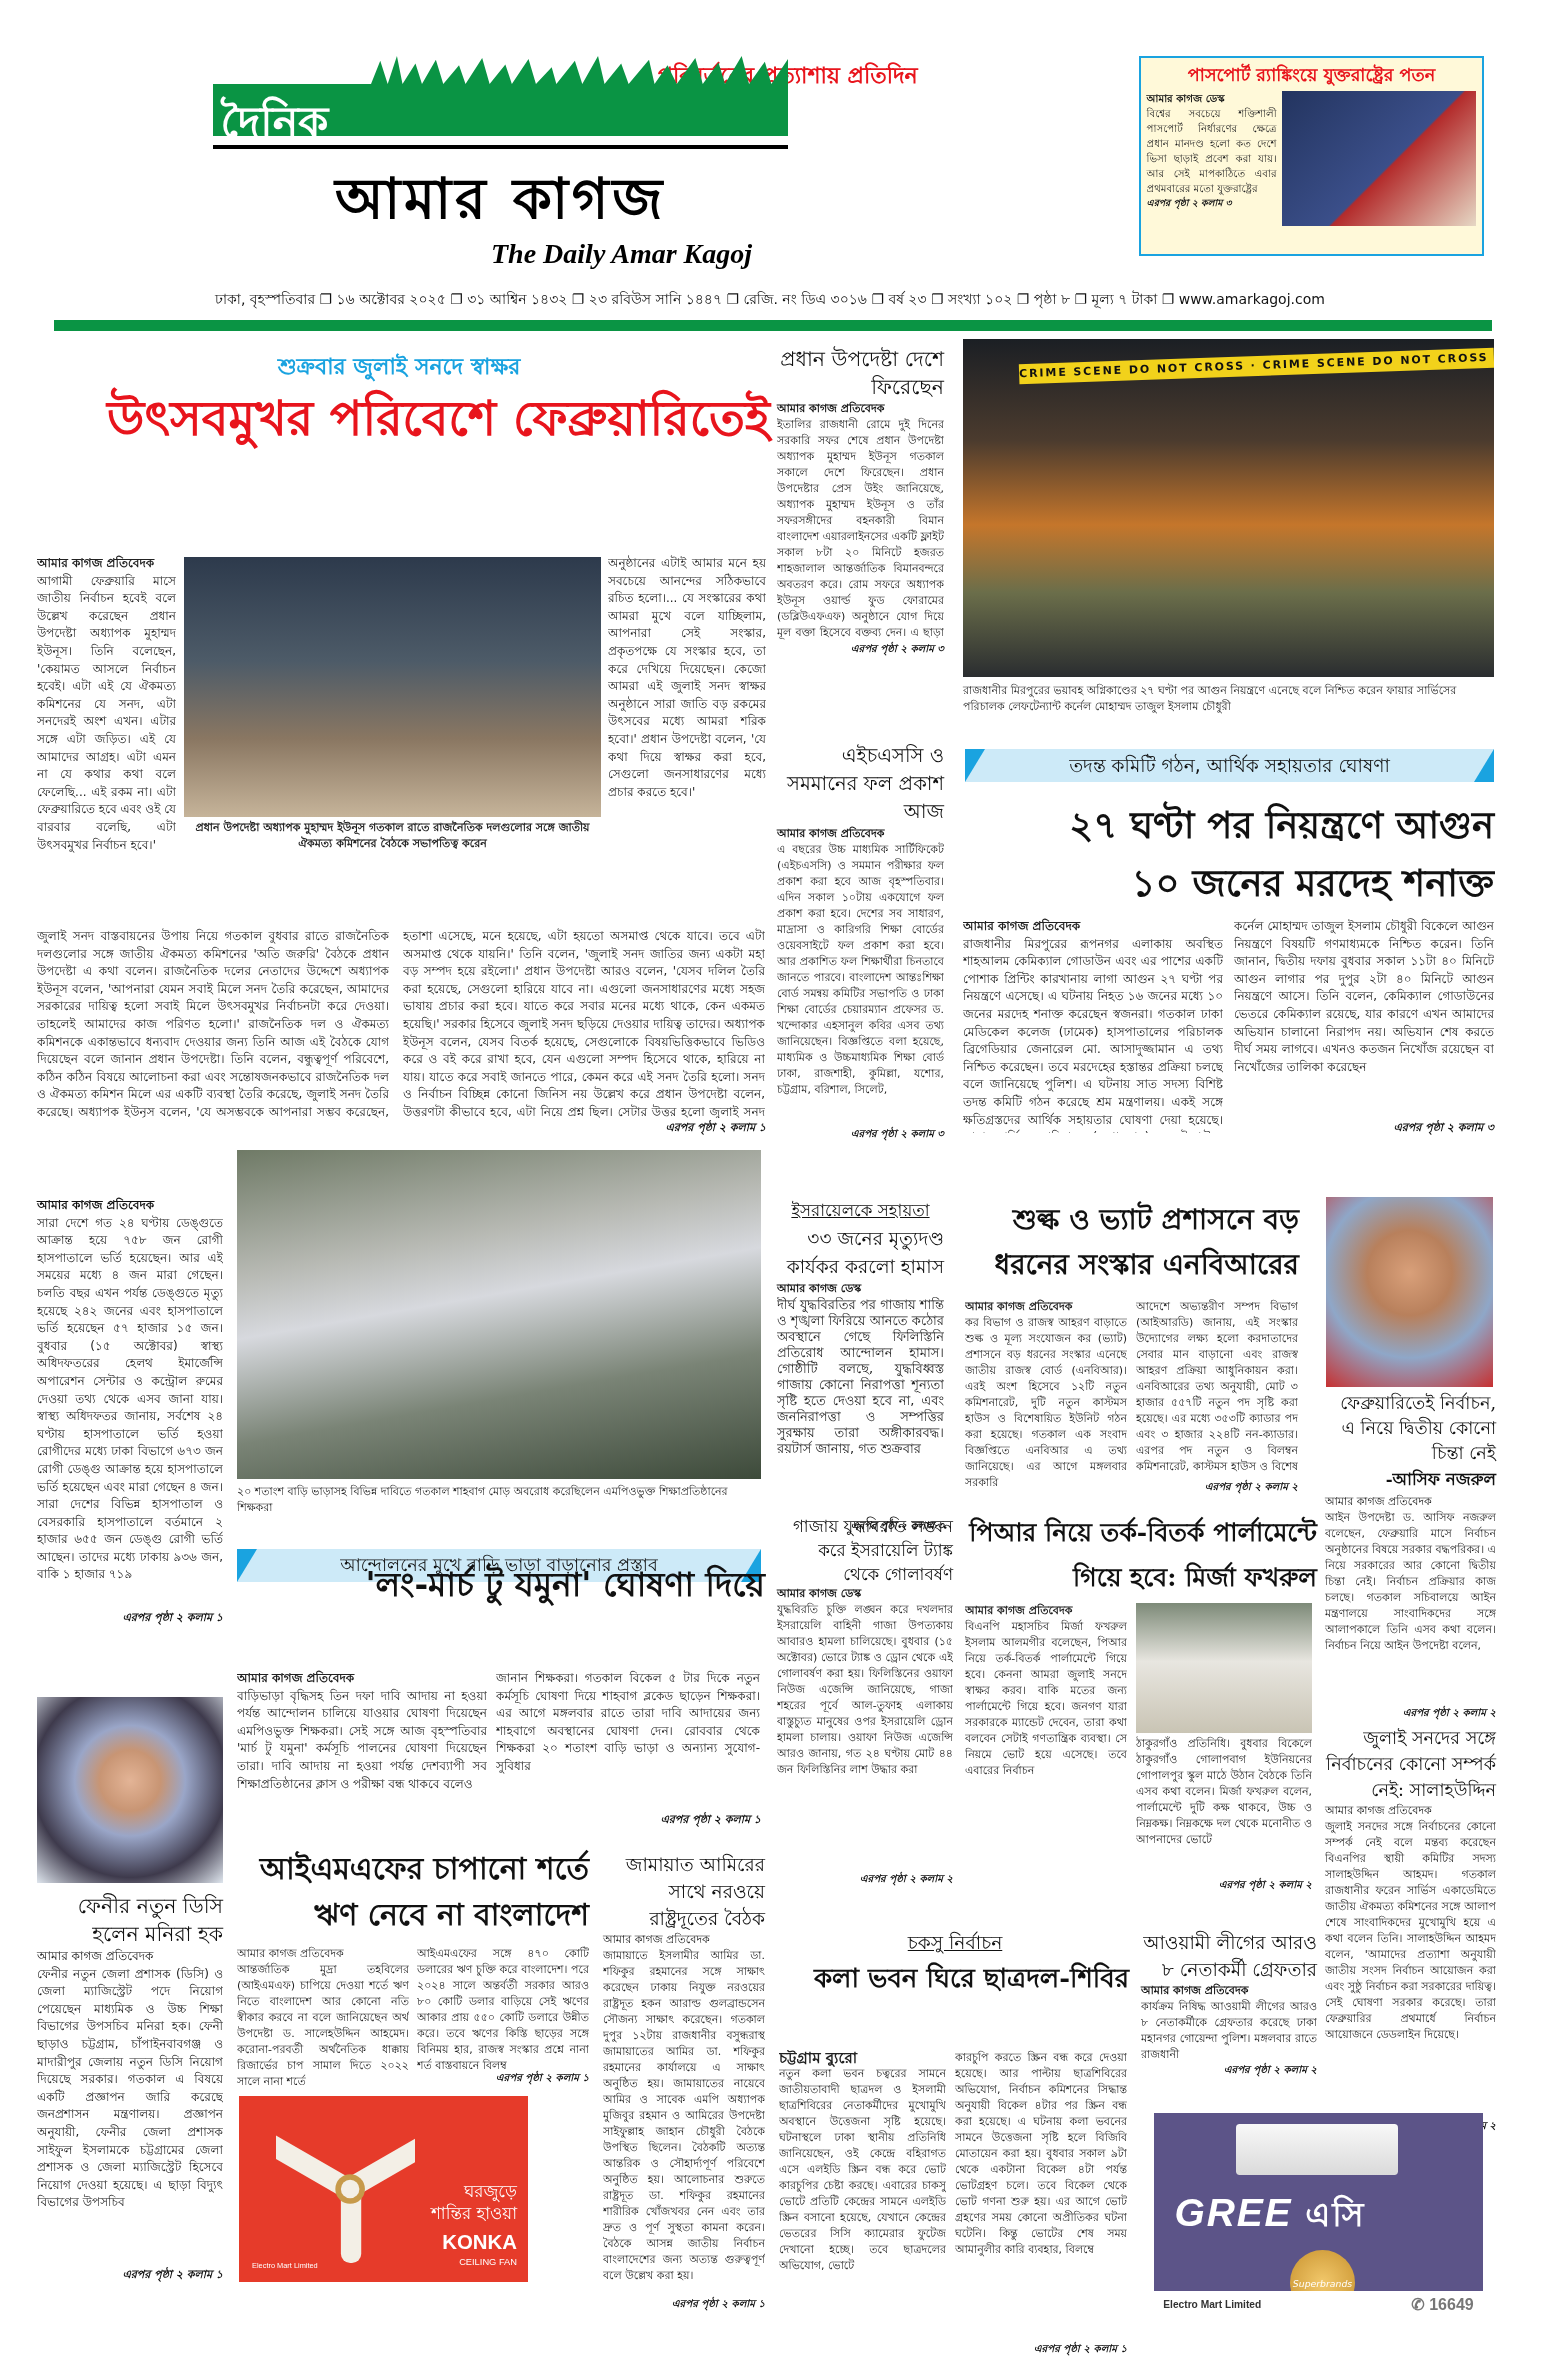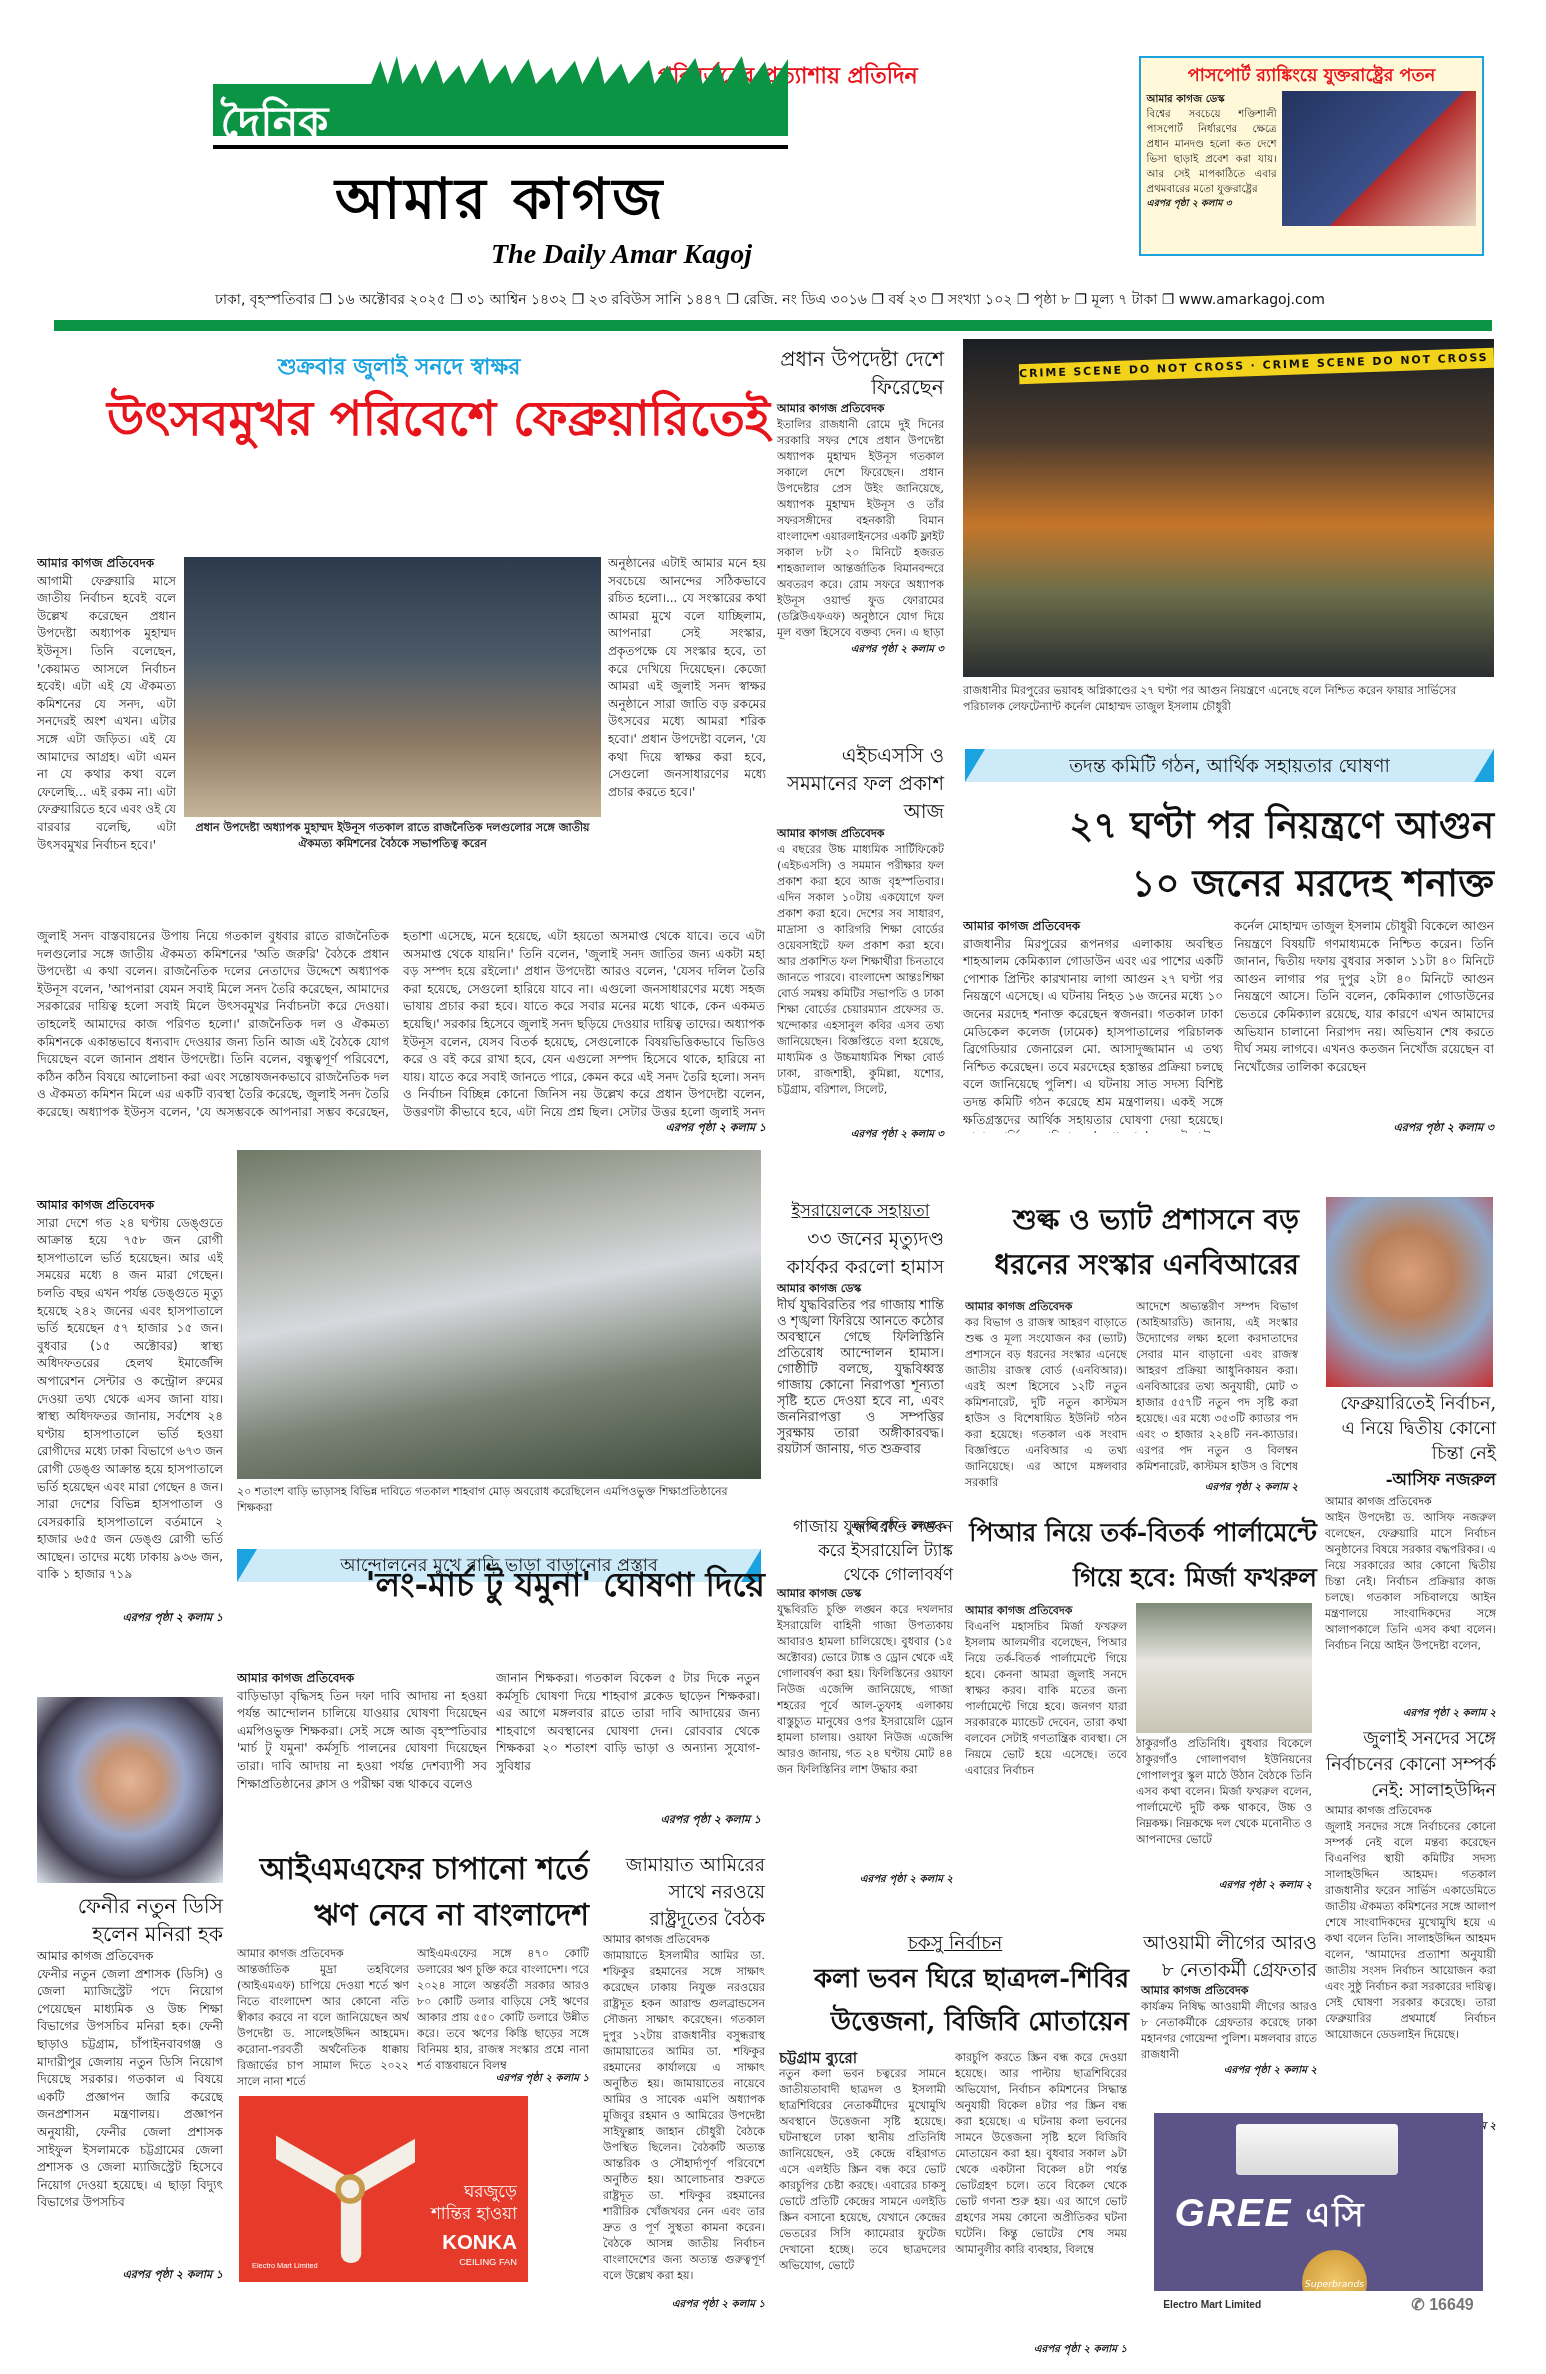--- a/index.html
+++ b/index.html
@@ -210,21 +210,20 @@
   <div class="abs" style="right:11px;top:82px;color:#fff;font-size:16.7px;font-family:'DejaVu Serif',serif">ঘরজুড়ে</div>
   <div class="abs" style="right:11px;top:104px;color:#fff;font-size:16.7px;font-family:'DejaVu Serif',serif">শান্তির হাওয়া</div>
   <div class="abs" style="right:11px;top:135px;color:#fff;font-size:20.4px;font-weight:bold;font-family:'Liberation Sans',sans-serif">KONKA</div>
   <div class="abs" style="right:11px;top:161px;color:#fff;font-size:9.3px;font-family:'Liberation Sans',sans-serif">CEILING FAN</div>
   <div class="abs" style="left:13px;top:165px;color:#fff;font-size:7.4px;font-family:'Liberation Sans',sans-serif">Electro Mart Limited</div>
 </div>
 
 <div class="abs" style="left:779px;top:1929px;width:352px;text-align:center;font-size:18.6px;text-decoration:underline;font-family:'DejaVu Serif',serif">চকসু নির্বাচন</div>
 <div class="abs hl" style="left:777px;top:1957px;width:352px;font-size:26px;line-height:43px;font-weight:bold">
   <div>কলা ভবন ঘিরে ছাত্রদল-শিবির</div>
-  <div>উত্তেজনা, বিজিবি মোতায়েন</div>
 </div>
 <div class="col body-text" style="left:779px;top:2050px;width:167px;height:306px;overflow:hidden;font-size:11px;line-height:16px">
   <div class="byline" style="font-weight:bold;font-size:15px;line-height:16px">চট্টগ্রাম ব্যুরো</div>
   <div>নতুন কলা ভবন চত্বরের সামনে জাতীয়তাবাদী ছাত্রদল ও ইসলামী ছাত্রশিবিরের নেতাকর্মীদের মুখোমুখি অবস্থানে উত্তেজনা সৃষ্টি হয়েছে। ঘটনাস্থলে ঢাকা স্থানীয় প্রতিনিধি জানিয়েছেন, ওই কেন্দ্রে বহিরাগত এসে এলইডি স্ক্রিন বন্ধ করে ভোট কারচুপির চেষ্টা করছে। এবারের চাকসু ভোটে প্রতিটি কেন্দ্রের সামনে এলইডি স্ক্রিন বসানো হয়েছে, যেখানে কেন্দ্রের ভেতরের সিসি ক্যামেরার ফুটেজ দেখানো হচ্ছে। তবে ছাত্রদলের অভিযোগ, ভোটে</div>
 </div>
 <div class="col body-text" style="left:955px;top:2050px;width:172px;height:288px;overflow:hidden;font-size:11px;line-height:16px">
   <div>কারচুপি করতে স্ক্রিন বন্ধ করে দেওয়া হয়েছে। আর পাল্টায় ছাত্রশিবিরের অভিযোগ, নির্বাচন কমিশনের সিদ্ধান্ত অনুযায়ী বিকেল ৪টার পর স্ক্রিন বন্ধ করা হয়েছে। এ ঘটনায় কলা ভবনের সামনে উত্তেজনা সৃষ্টি হলে বিজিবি মোতায়েন করা হয়। বুধবার সকাল ৯টা থেকে একটানা বিকেল ৪টা পর্যন্ত ভোটগ্রহণ চলে। তবে বিকেল থেকে ভোট গণনা শুরু হয়। এর আগে ভোট গ্রহণের সময় কোনো অপ্রীতিকর ঘটনা ঘটেনি। কিন্তু ভোটের শেষ সময় আমানুলীর কারি ব্যবহার, বিলম্বে</div>
 </div>
 <span class="abs jump" style="left:955px;top:2341px;width:172px;font-size:10.2px">এরপর পৃষ্ঠা ২ কলাম ১</span>
 
@@ -234,21 +233,21 @@
   <div class="body-text" style="font-size:11px;line-height:16px;height:63px;overflow:hidden">কার্যক্রম নিষিদ্ধ আওয়ামী লীগের আরও ৮ নেতাকর্মীকে গ্রেফতার করেছে ঢাকা মহানগর গোয়েন্দা পুলিশ। মঙ্গলবার রাতে রাজধানী</div>
   <span class="jump" style="font-size:10.2px">এরপর পৃষ্ঠা ২ কলাম ২</span>
 </div>
 
 <div class="abs" style="left:1154px;top:2113px;width:329px;height:204px;background:#5c5488;overflow:hidden">
   <div class="abs" style="left:82px;top:11px;width:162px;height:51px;background:linear-gradient(180deg,#f8f8f8,#dadada);border-radius:3.7px"></div>
   <div class="abs" style="left:20.4px;top:76px;color:#fff;font-size:39px;font-weight:bold;font-style:italic;font-family:'Liberation Sans',sans-serif;letter-spacing:1.9px">
     <span>GREE</span>
     <span style="font-style:normal;font-family:'DejaVu Serif',serif;font-size:33px">এসি</span>
   </div>
-  <div class="abs" style="left:148px;top:137px;width:65px;height:65px;border-radius:50%;background:radial-gradient(circle,#f2c86b,#c8922e);text-align:center;line-height:65px">
+  <div class="abs" style="left:136px;top:137px;width:65px;height:65px;border-radius:50%;background:radial-gradient(circle,#f2c86b,#c8922e);text-align:center;line-height:65px">
     <span style="font-size:9.3px;color:#fff;font-style:italic">Superbrands</span>
   </div>
   <div class="abs" style="left:0;top:178px;width:329px;height:26px;background:#fff;display:flex;justify-content:space-between;align-items:center;padding:0 9.3px">
     <span style="font-size:10.2px;font-weight:bold;font-family:'Liberation Sans',sans-serif;color:#333">Electro Mart Limited</span>
     <span style="font-size:16px;color:#777;font-weight:bold;font-family:'Liberation Sans',sans-serif">
       <span>✆</span>
       <span>16649</span>
     </span>
   </div>
 </div>

